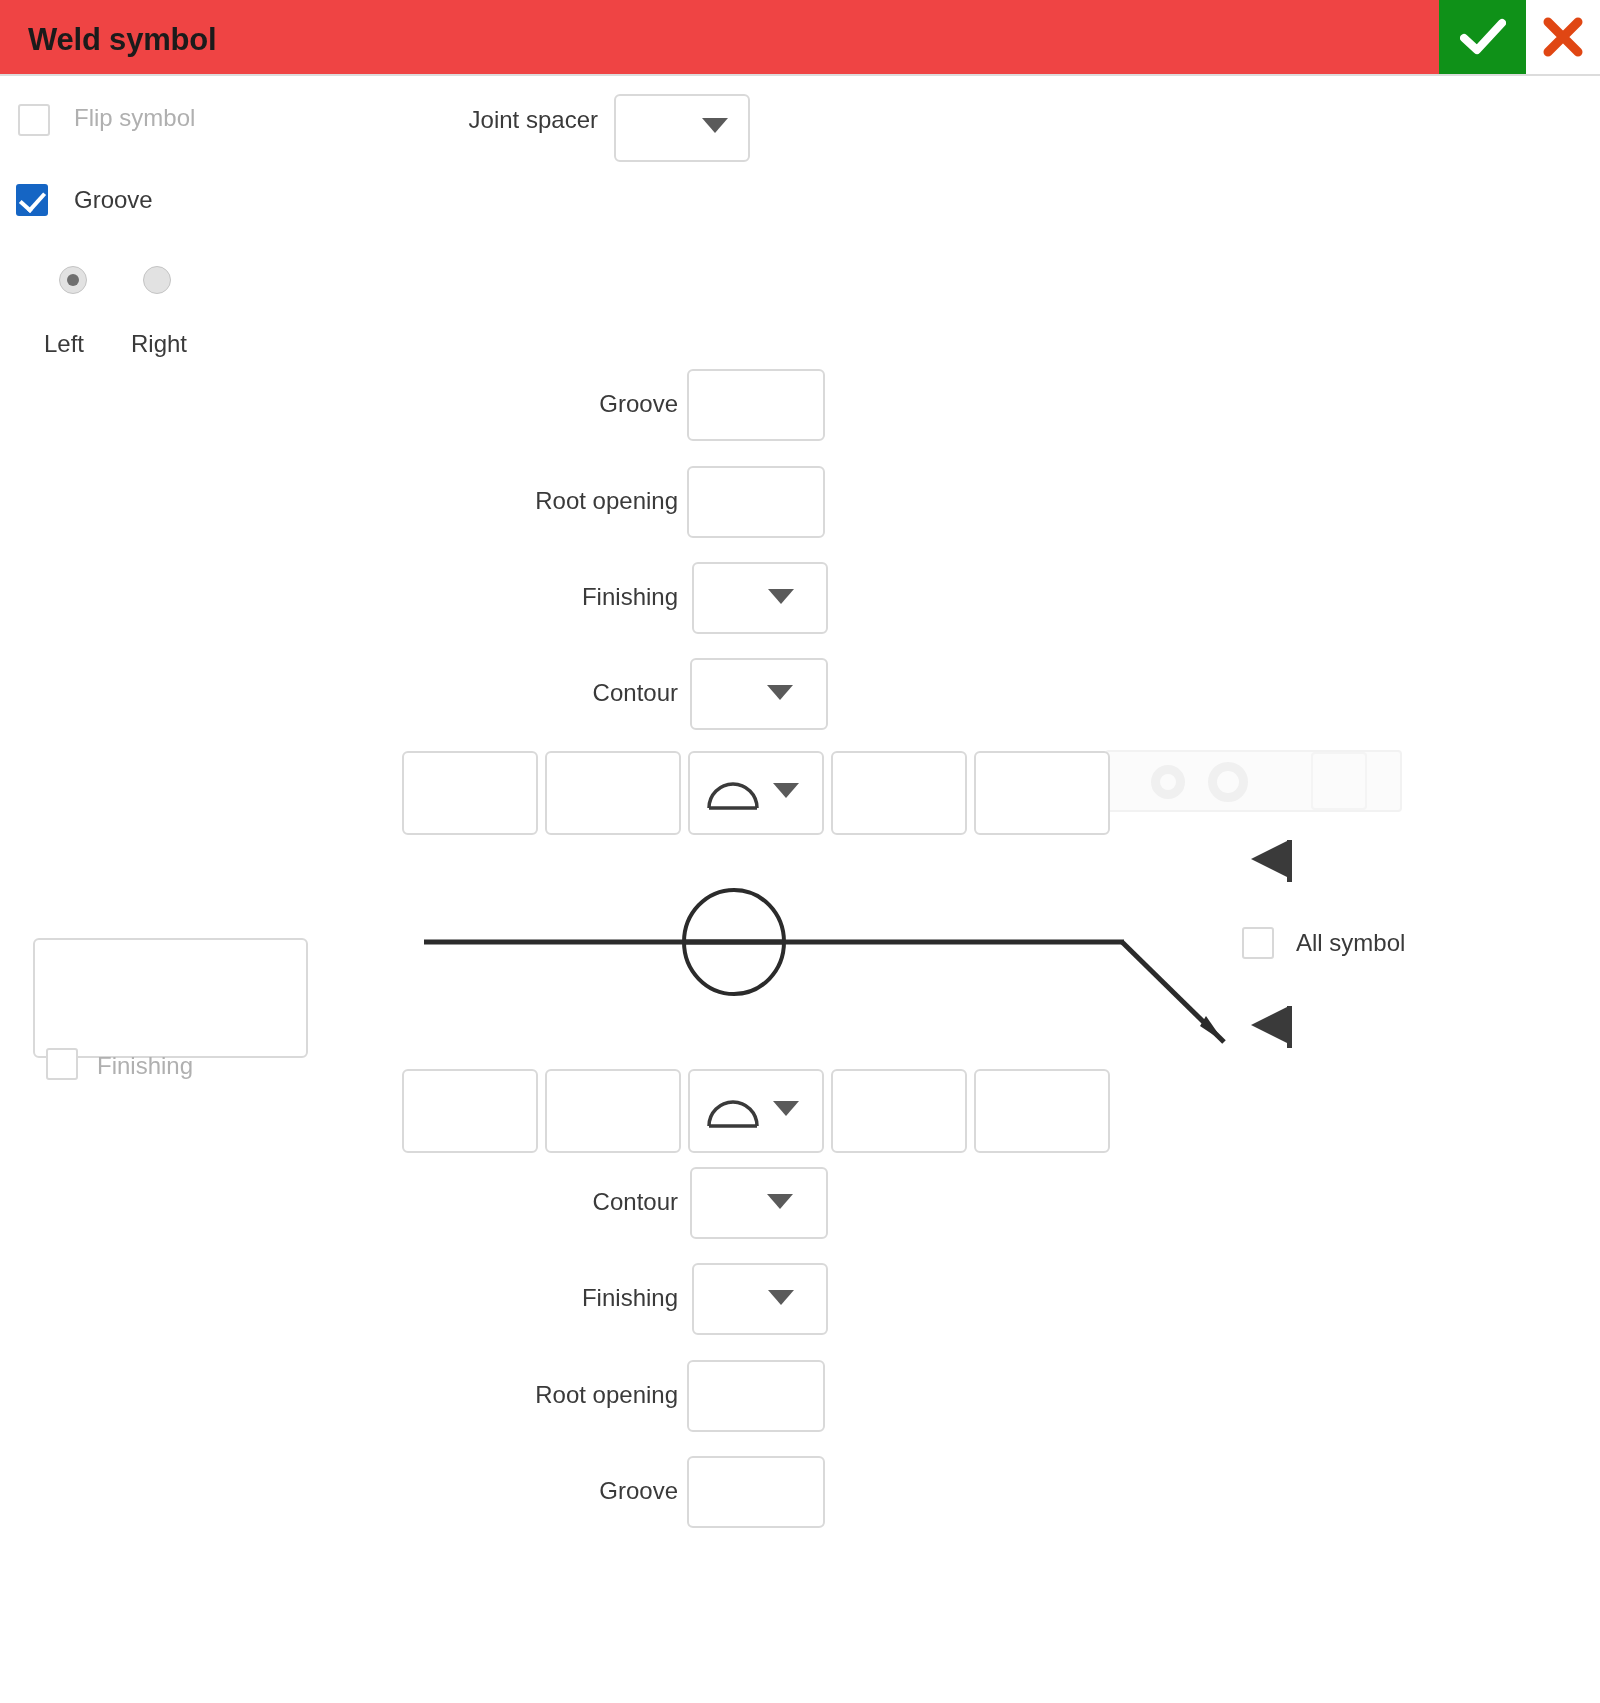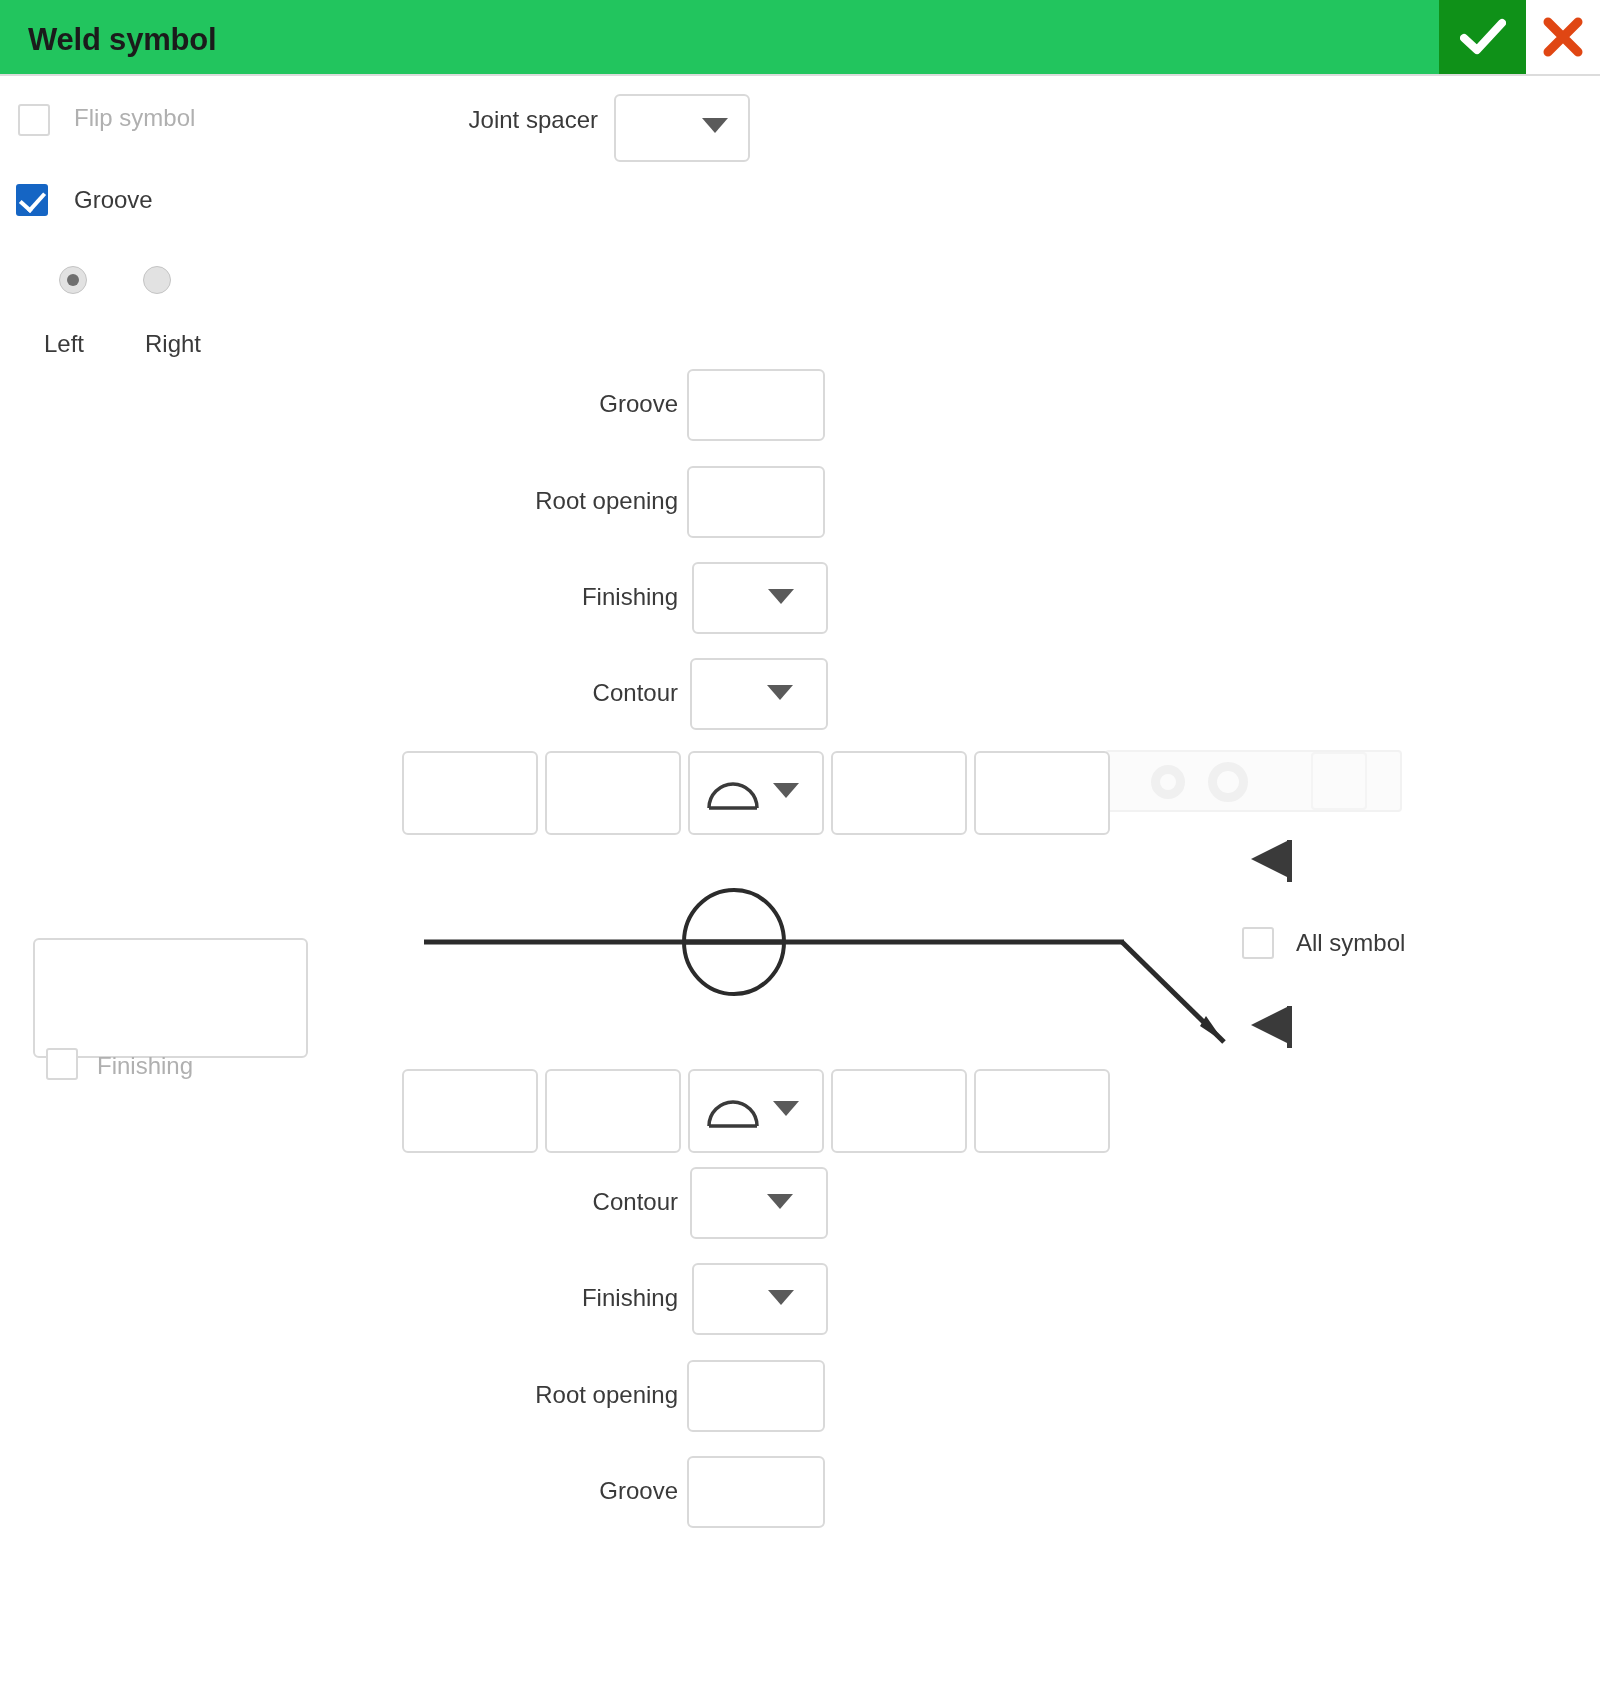--- a/index.html
+++ b/index.html
@@ -14,21 +14,21 @@
     height: 1703px;
     background: #ffffff;
     overflow: hidden;
   }
 
   
   .titlebar {
     position: absolute;
     left: 0; top: 0;
     width: 1600px; height: 76px;
-    background: #22c55e;
+    background: #ef4444;
     border-bottom: 2px solid #dcdcdc;
   }
   .title-text {
     position: absolute;
     left: 28px; top: 22px;
     font-size: 31px;
     font-weight: bold;
     color: #1b1b1b;
     letter-spacing: -0.2px;
   }
@@ -161,21 +161,21 @@
   <div class="field" style="left:614px; top:94px; width:136px; height:68px;">
     <span class="caret" style="left:86px; top:22px;"></span>
   </div>
 
   <div class="cbox checked" style="left:16px; top:184px;"></div>
   <div class="lbl" style="left:74px; top:186px;">Groove</div>
 
   <div class="radio sel" style="left:59px; top:266px;"></div>
   <div class="radio" style="left:143px; top:266px;"></div>
   <div class="lbl" style="left:44px; top:330px;text-align:right;">Left</div>
-  <div class="lbl" style="left:131px; top:330px;margin-left:14px;">Right</div>
+  <div class="lbl" style="left:131px; top:330px;">Right</div>
 
   <div class="lbl r" style="left:300px; top:390px; width:378px;">Groove</div>
   <div class="field" style="left:687px; top:369px; width:138px; height:72px;"></div>
 
   <div class="lbl r" style="left:300px; top:487px; width:378px;">Root opening</div>
   <div class="field" style="left:687px; top:466px; width:138px; height:72px;"></div>
 
   <div class="lbl r" style="left:300px; top:583px; width:378px;">Finishing</div>
   <div class="field" style="left:692px; top:562px; width:136px; height:72px;">
     <span class="caret" style="left:74px; top:25px;"></span>

